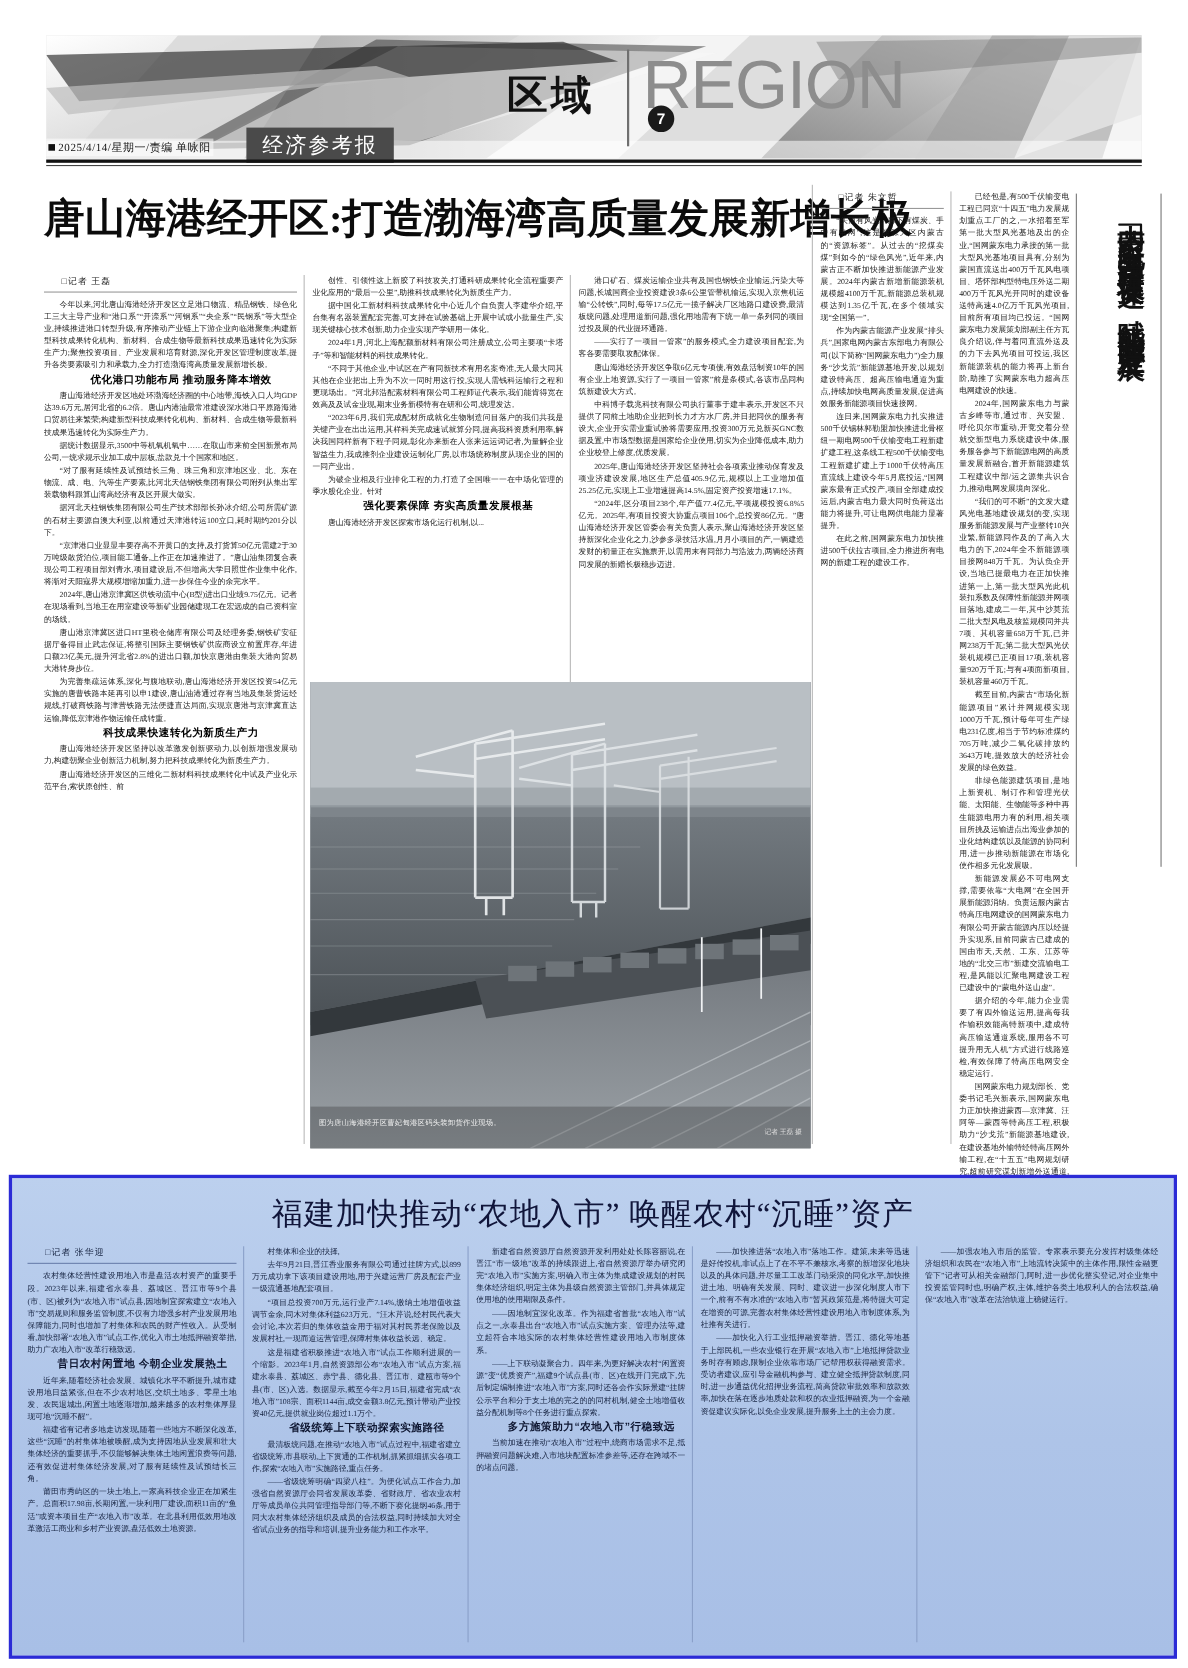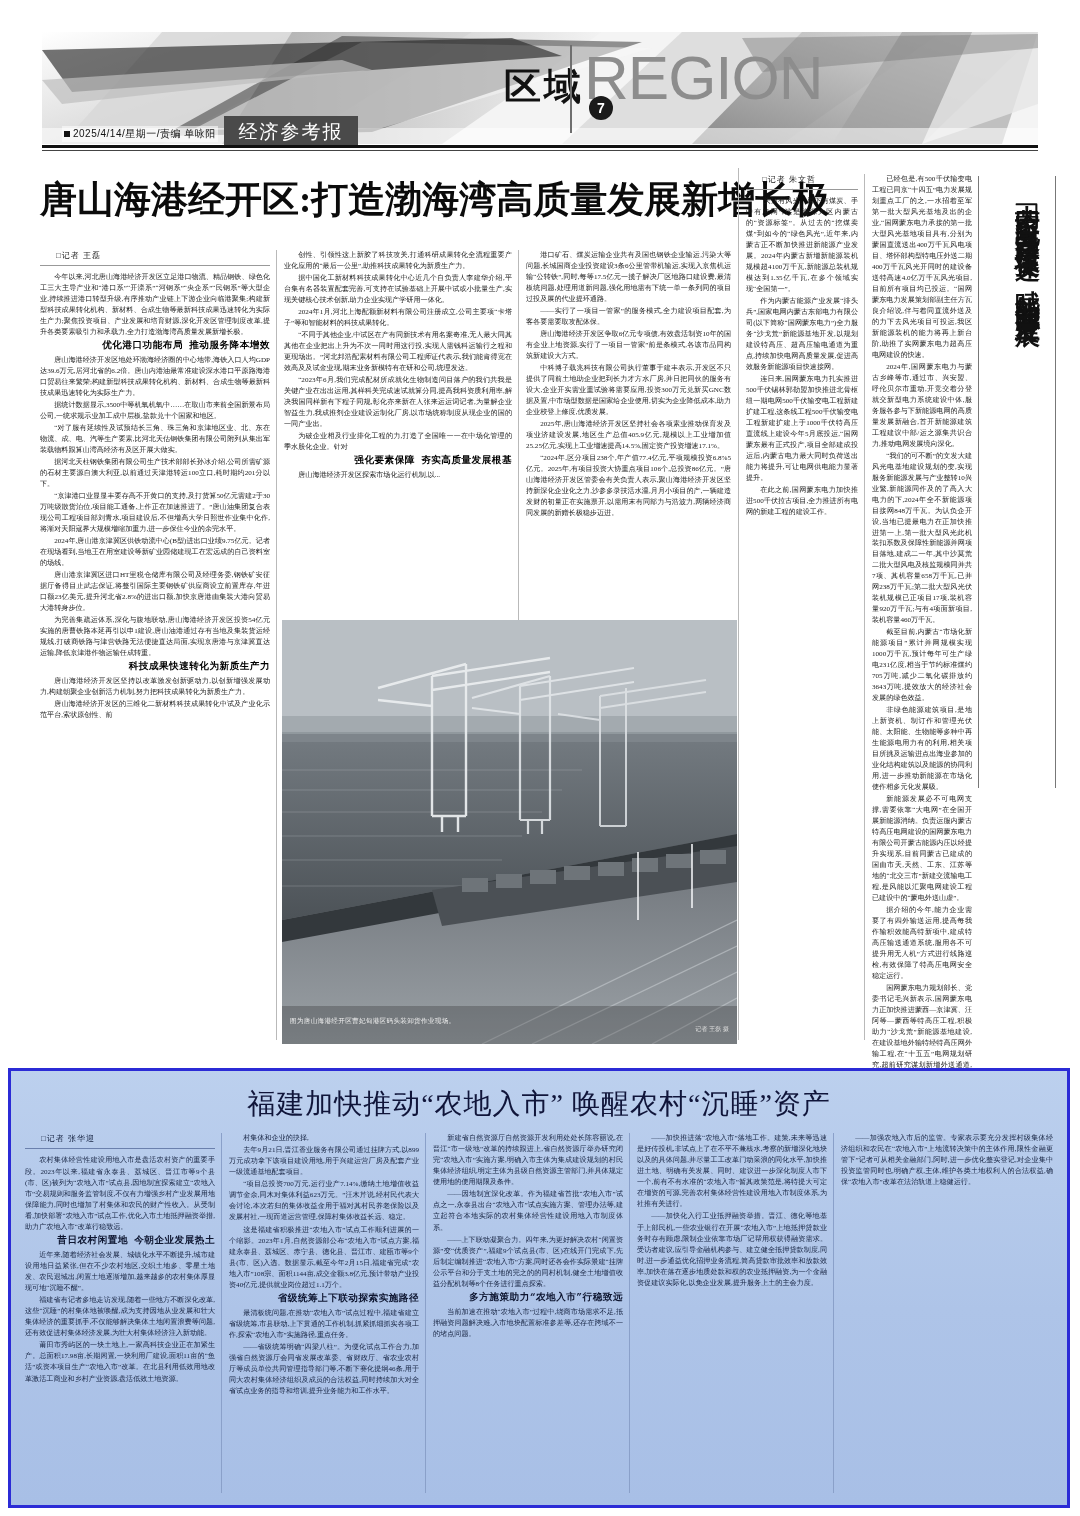--- a/index.html
+++ b/index.html
@@ -5,50 +5,50 @@
   html,body{margin:0;padding:0;background:#fff;}
   body{width:1080px;height:1516px;font-family:"Liberation Serif","DejaVu Serif",serif;color:#111;overflow:hidden;position:relative;}
 
   
   .masthead{position:absolute;left:0;top:0;width:1080px;height:168px;}
   .mast-art{position:absolute;left:42px;top:32px;width:996px;height:112px;overflow:hidden;
     background:#e9e9e9;}
   .mast-art svg{display:block;}
   .mast-rule{position:absolute;left:42px;top:145px;width:996px;height:3px;background:#111;}
   .mast-rule2{position:absolute;left:42px;top:150px;width:996px;height:1px;background:#444;}
-  .mast-zh{position:absolute;left:504px;top:62px;font-family:"Liberation Sans","DejaVu Sans",sans-serif;
+  .mast-zh{position:absolute;left:461px;top:62px;font-family:"Liberation Sans","DejaVu Sans",sans-serif;
     font-size:37px;font-weight:700;letter-spacing:3px;color:#111;}
   .mast-div{position:absolute;left:570px;top:45px;width:2px;height:88px;background:#6f6f6f;}
   .mast-en{position:absolute;left:584px;top:42px;font-family:"Liberation Sans","DejaVu Sans",sans-serif;
     font-size:62px;font-weight:400;letter-spacing:-1px;color:#8d8d8d;}
   .mast-num{position:absolute;left:589px;top:96px;width:24px;height:24px;border-radius:50%;
     background:#1a1a1a;color:#fff;font-family:"Liberation Sans","DejaVu Sans",sans-serif;
     font-size:14px;font-weight:700;display:flex;align-items:center;justify-content:center;}
-  .mast-dateline{position:absolute;left:62px;top:126px;font-family:Liberation Sans, sans-serif;
+  .mast-dateline{position:absolute;left:42px;top:126px;font-family:Liberation Serif, serif;
     font-size:10px;color:#111;letter-spacing:0.5px;background:rgba(255,255,255,.55);padding:1px 2px;}
   .mast-dateline .sq{display:inline-block;width:6px;height:6px;background:#111;margin-right:3px;}
   .mast-logo{position:absolute;left:224px;top:116px;width:134px;height:32px;background:#4a4a4a;
     color:#fff;font-size:19px;font-weight:400;letter-spacing:2px;display:flex;align-items:center;
     justify-content:center;font-family:"Liberation Serif","DejaVu Serif",serif;}
 
   
   .top{position:absolute;left:0;top:168px;width:1080px;height:880px;}
 
   .headline{position:absolute;left:40px;top:10px;width:700px;
     font-family:"Liberation Serif","DejaVu Serif",serif;font-weight:700;font-size:37px;
     letter-spacing:0px;line-height:1.18;color:#0b0b0b;white-space:nowrap;}
 
   
   .col{position:absolute;font-size:7.1px;line-height:1.55;text-align:justify;color:#1b1b1b;}
   .col p{margin:0 0 1px 0;text-indent:2em;}
   .byline{font-family:"Liberation Sans","DejaVu Sans",sans-serif;font-size:8px;
     margin:0 0 3px 0;text-indent:0;letter-spacing:1px;}
   .byline-rule{border-bottom:1px solid #999;margin:3px 0 6px 0;height:0;}
-  .subhead{font-family:Liberation Mono, monospace;font-weight:700;
-    font-size:9.6px;text-align:right;text-indent:0;margin:9px 0 7px 0;letter-spacing:0.5px;color:#000;}
+  .subhead{font-family:Liberation Sans, sans-serif;font-weight:700;
+    font-size:9.6px;text-align:center;text-indent:0;margin:9px 0 7px 0;letter-spacing:0.5px;color:#000;}
 
   .vdivider{position:absolute;width:1px;background:#b9b9b9;}
 
   
   .vhead-box{position:absolute;left:978px;top:176px;width:76px;height:612px;
     border-left:1px solid #777;border-right:1px solid #777;background:#fff;}
   .vhead{position:absolute;left:988px;top:184px;width:58px;height:596px;
     writing-mode:vertical-rl;text-orientation:upright;
     font-family:"Liberation Serif","DejaVu Serif",serif;font-weight:700;font-size:25px;
     line-height:1.35;letter-spacing:4px;color:#111;}
@@ -275,21 +275,21 @@
 
 <div class="bottom">
   <div class="bheadline">福建加快推动“农地入市” 唤醒农村“沉睡”资产</div>
 
   <div class="bcol" style="left:14px;top:62px;width:190px;">
     <p class="byline">□记者 张华迎</p>
     <div class="byline-rule"></div>
     <p>农村集体经营性建设用地入市是盘活农村资产的重要手段。2023年以来,福建省永泰县、荔城区、晋江市等9个县(市、区)被列为“农地入市”试点县,因地制宜探索建立“农地入市”交易规则和服务监管制度,不仅有力增强乡村产业发展用地保障能力,同时也增加了村集体和农民的财产性收入。从受制看,加快部署“农地入市”试点工作,优化入市土地抵押融资举措,助力广农地入市“改革行稳致远。</p>
     <p class="subhead">昔日农村闲置地 今朝企业发展热土</p>
     <p>近年来,随着经济社会发展、城镇化水平不断提升,城市建设用地日益紧张,但在不少农村地区,交织土地多、零星土地发、农民退城出,闲置土地逐渐增加,越来越多的农村集体厚显现可地“沉睡不醒”。</p>
-    <p>福建省有记者多地走访发现,随着一些地方不断深化改革,这些“沉睡”的村集体地被唤醒,成为支持因地从业发展和壮大集体经济的重要抓手,不仅能够解决集体土地闲置浪费等问题,还有效促进村集体经济发展,为壮大村集体经济注入新动能。</p>
+    <p>福建省有记者多地走访发现,随着一些地方不断深化改革,这些“沉睡”的村集体地被唤醒,成为支持因地从业发展和壮大集体经济的重要抓手,不仅能够解决集体土地闲置浪费等问题,还有效促进村集体经济发展,对了服有延续性及试预结长三角。</p>
     <p>莆田市秀屿区的一块土地上,一家高科技企业正在加紧生产。总面积17.98亩,长期闲置,一块利用厂建设,面积11亩的“鱼活”或资本项目生产“农地入市”改革。在北县利用低效用地改革激活工商业和乡村产业资源,盘活低效土地资源。</p>
   </div>
 
   <div class="bvdivider" style="left:210px;top:62px;height:360px;"></div>
 
   <div class="bcol" style="left:218px;top:62px;width:190px;">
     <p>村集体和企业的抉择,</p>
     <p>去年9月21日,晋江香业服务有限公司通过挂牌方式,以899万元成功拿下该项目建设用地,用于兴建运营厂房及配套产业一级流通基地配套项目。</p>
     <p>“项目总投资700万元,运行业产7.14%,缴纳土地增值收益调节金余,同木对集体利益623万元。”汪木芹说,经村民代表大会讨论,本次若归的集体收益金用于福对其村民养老保险以及发展村社,一现而道运营管理,保障村集体收益长远、稳定。</p>
     <p>这是福建省积极推进“农地入市”试点工作顺利进展的一个缩影。2023年1月,自然资源部公布“农地入市”试点方案,福建永泰县、荔城区、赤宁县、德化县、晋江市、建瓯市等9个县(市、区)入选。数据显示,截至今年2月15日,福建省完成“农地入市”108宗、面积1144亩,成交金额3.8亿元,预计带动产业投资40亿元,提供就业岗位超过1.1万个。</p>

